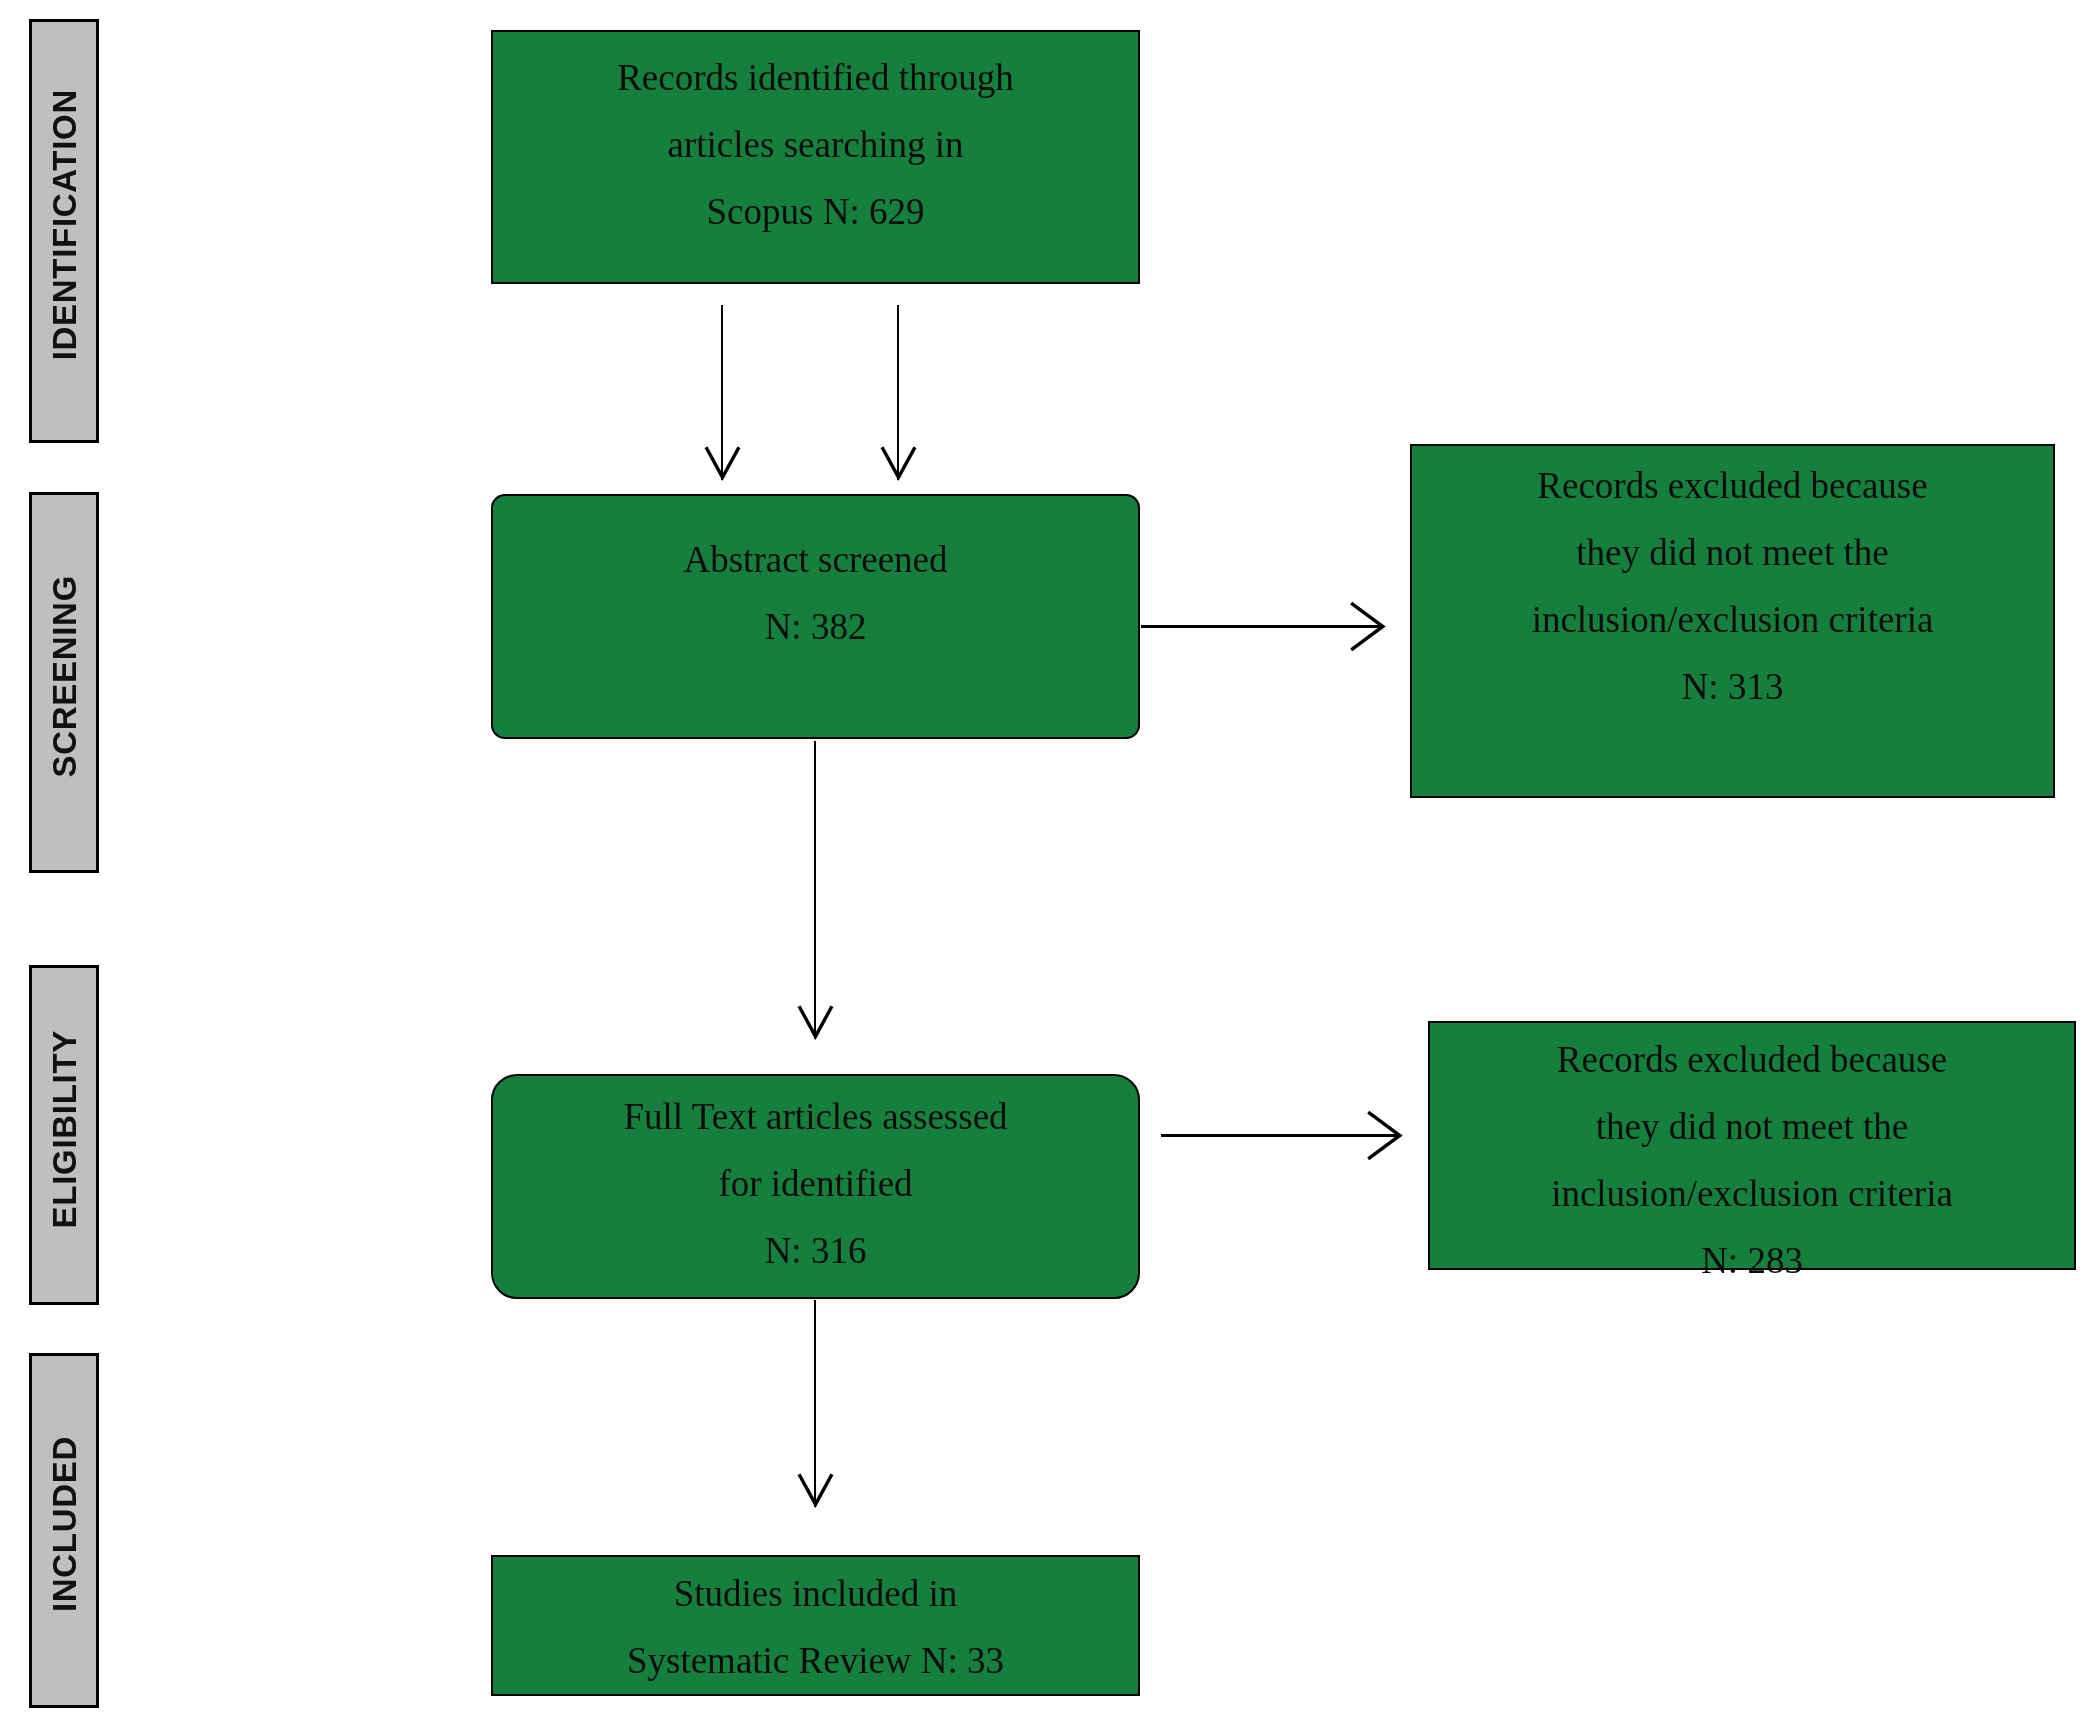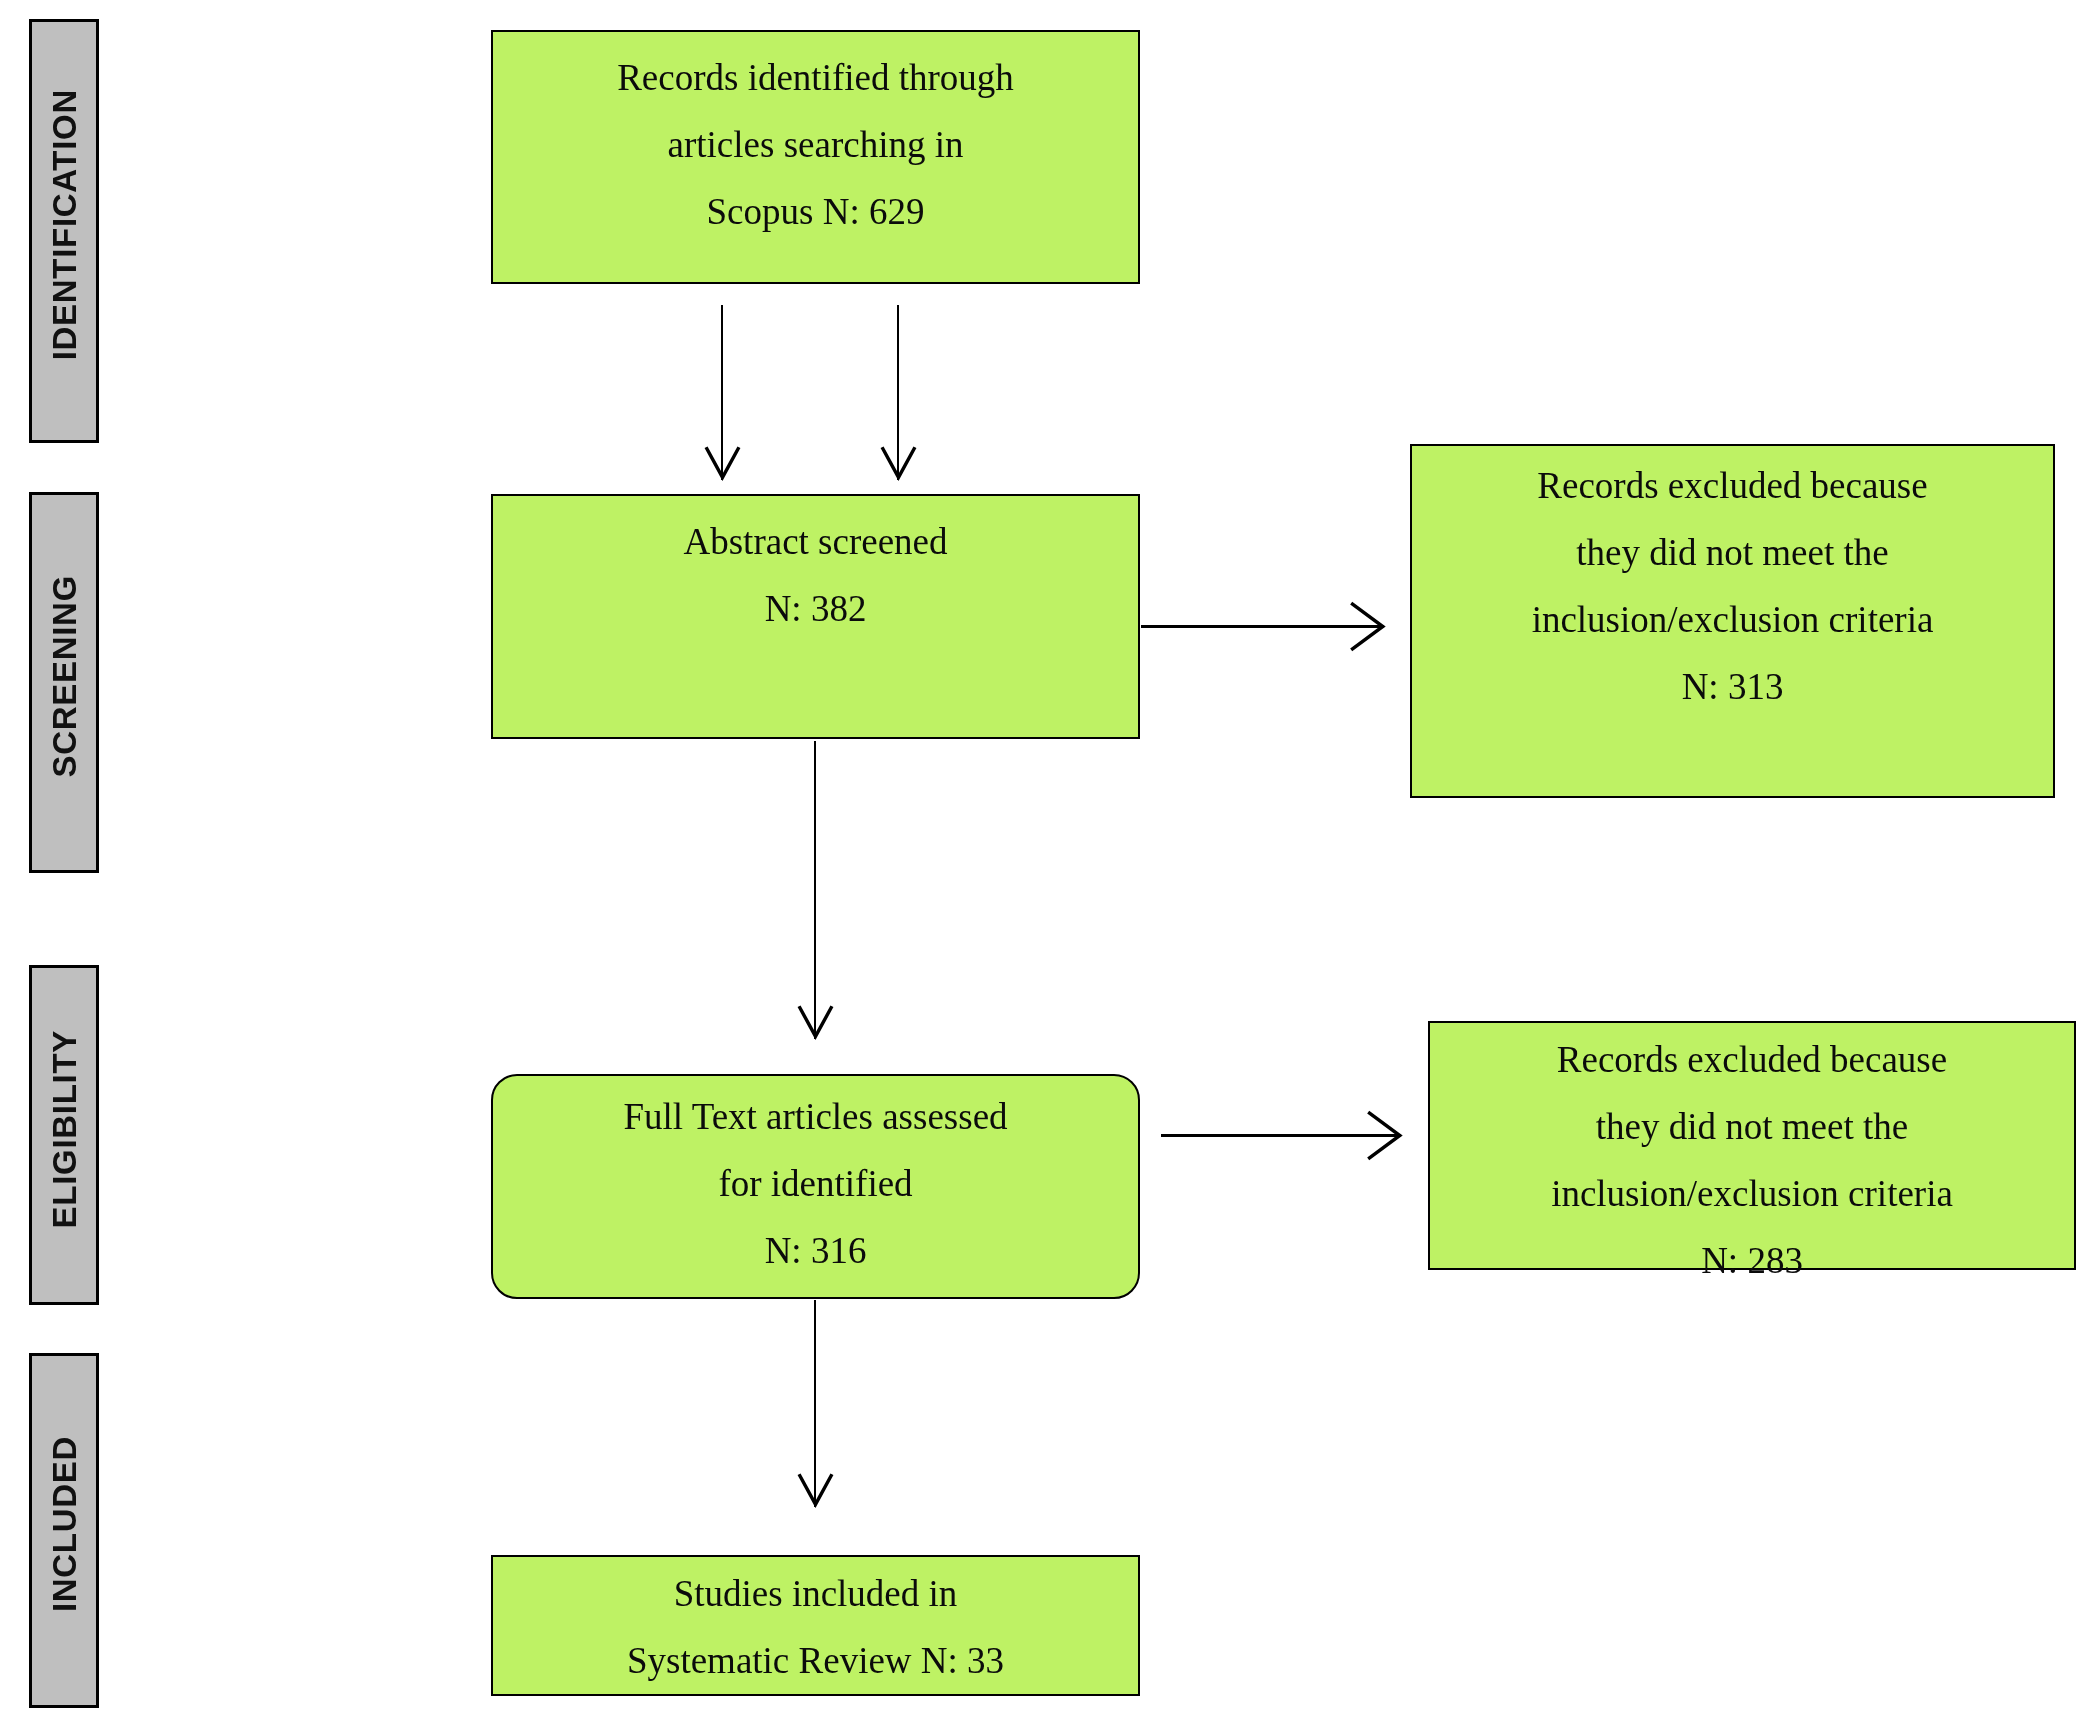--- a/index.html
+++ b/index.html
@@ -37,21 +37,21 @@
     letter-spacing: 0.7px;
     color: #111111;
     white-space: nowrap;
     line-height: 1;
     margin-right: 15px;
   }
 
   
   .flow-box {
     position: absolute;
-    background: #bef264;
+    background: #15803d;
     border: 2.7px solid #000000;
     box-sizing: border-box;
     display: flex;
     flex-direction: column;
     align-items: center;
     padding-top: 18px;
   }
   .flow-box .line {
     font-size: 37px;
     line-height: 1.0;
@@ -131,21 +131,21 @@
   <div class="stage-label" style="left:29px; top:1353px; width:70px; height:355px;">
     <span class="vtext">INCLUDED</span>
   </div>
 
   <div class="flow-box" style="left:491px; top:30px; width:649px; height:254px; padding-top:27px;">
     <div class="line">Records identified through</div>
     <div class="line">articles searching in</div>
     <div class="line">Scopus N: 629</div>
   </div>
 
-  <div class="flow-box" style="left:491px; top:494px; width:649px; height:245px; padding-top:27px;">
+  <div class="flow-box" style="left:491px; top:494px; width:649px; height:245px; padding-top:45px;border-radius:14px;">
     <div class="line">Abstract screened</div>
     <div class="line">N: 382</div>
   </div>
 
   <div class="flow-box" style="left:1410px; top:444px; width:645px; height:354px; padding-top:20.5px;">
     <div class="line">Records excluded because</div>
     <div class="line">they did not meet the</div>
     <div class="line">inclusion/exclusion criteria</div>
     <div class="line">N: 313</div>
   </div>

